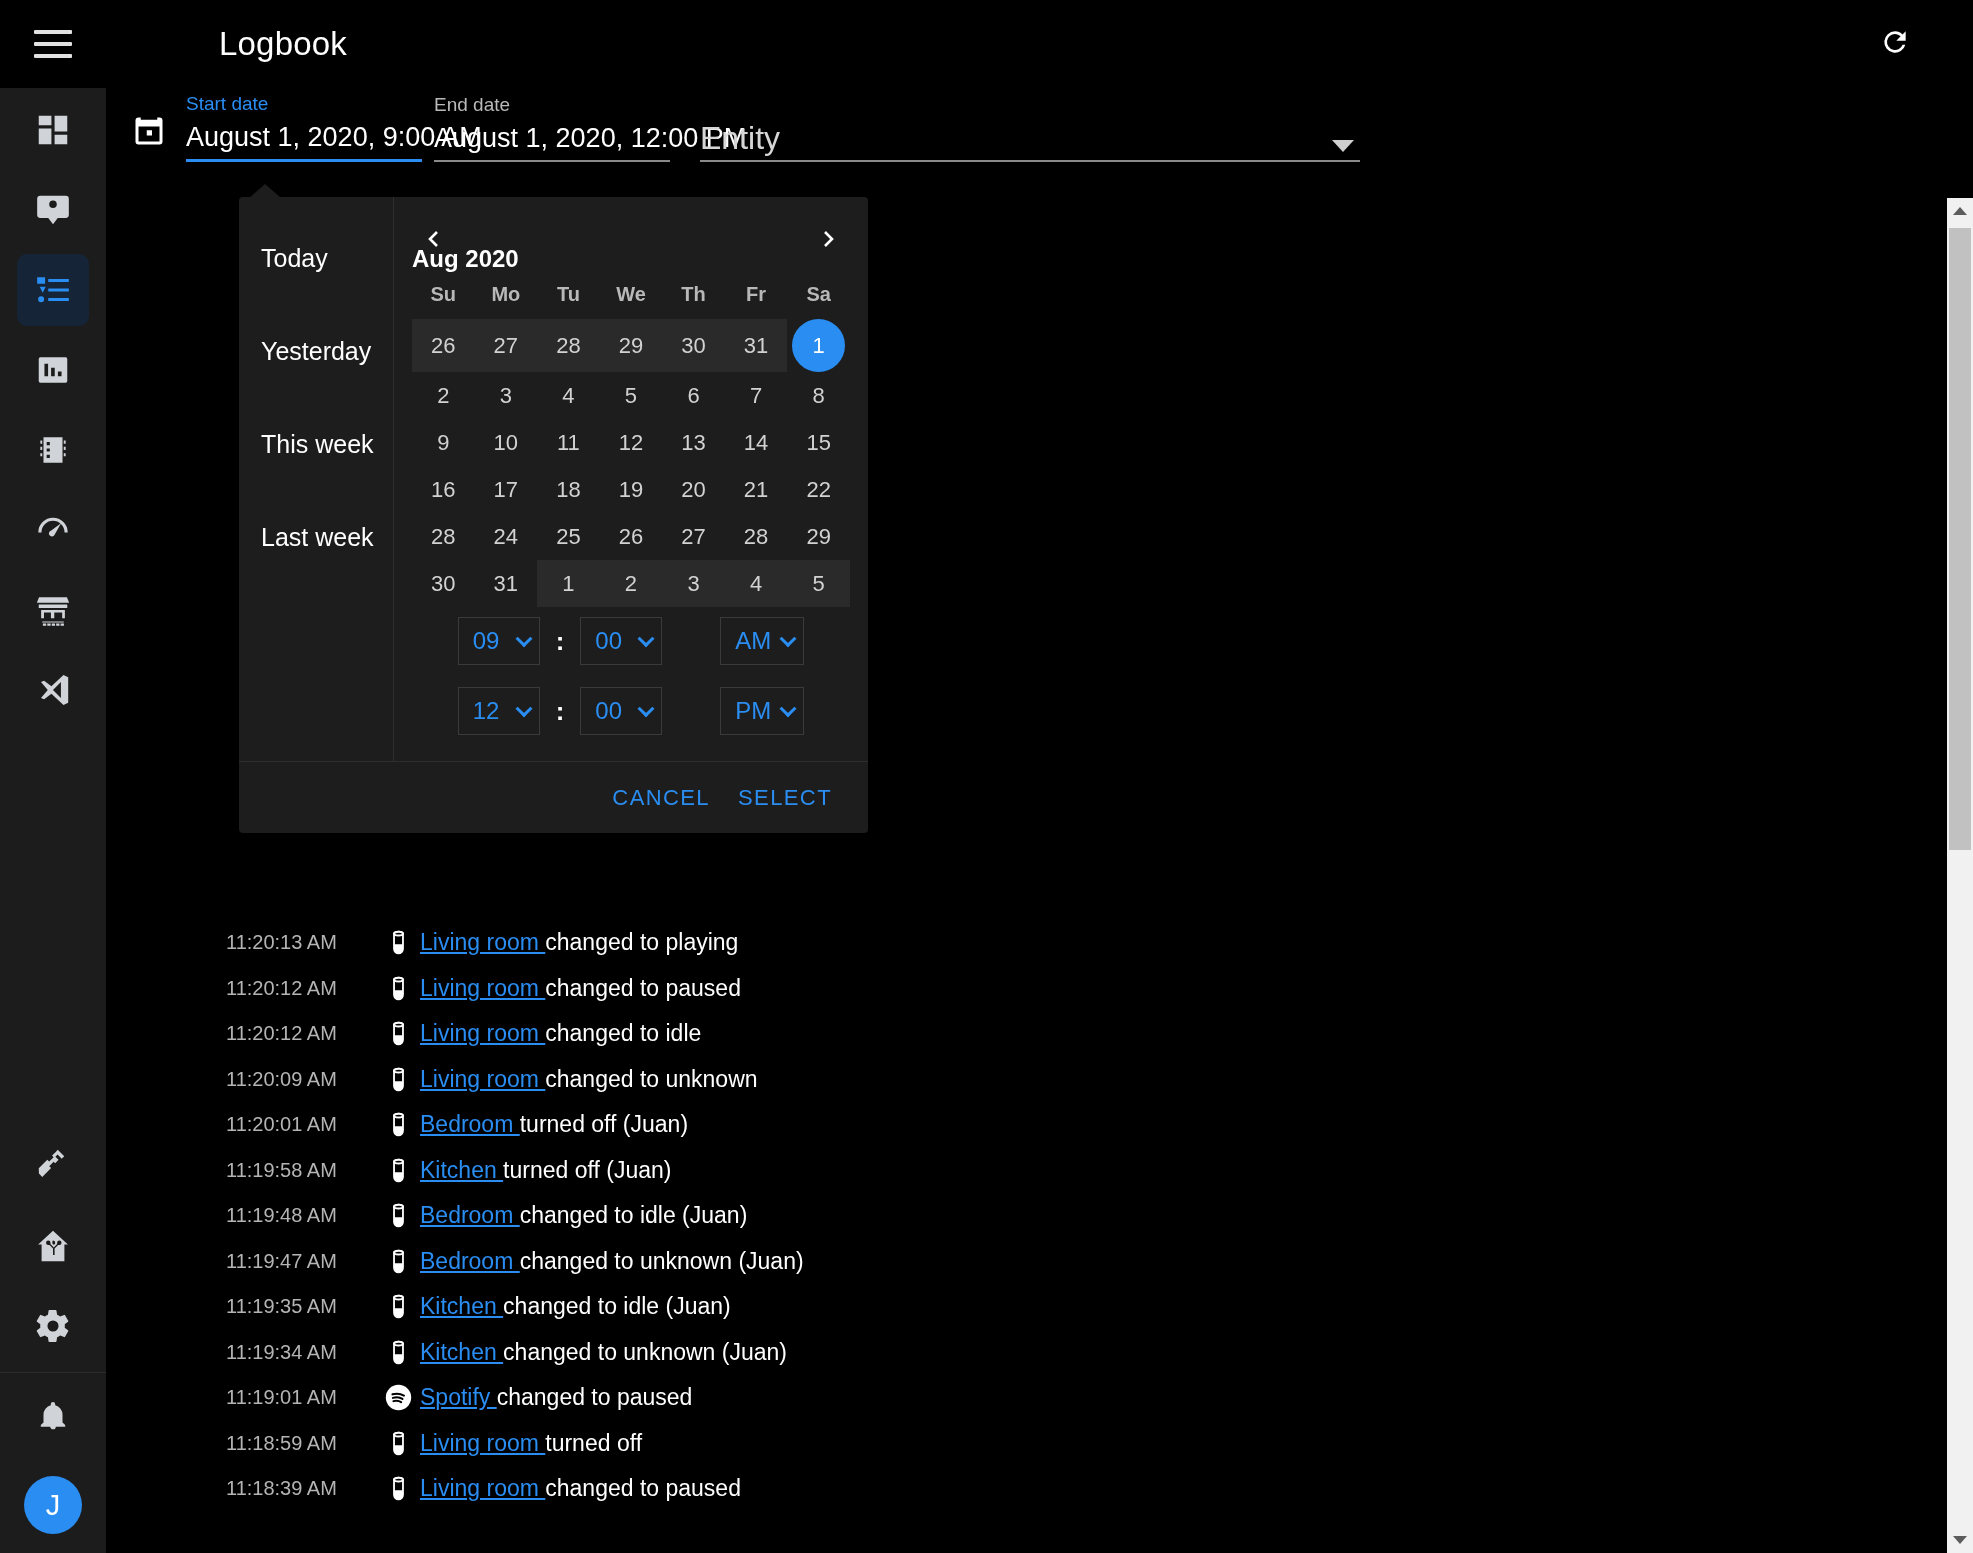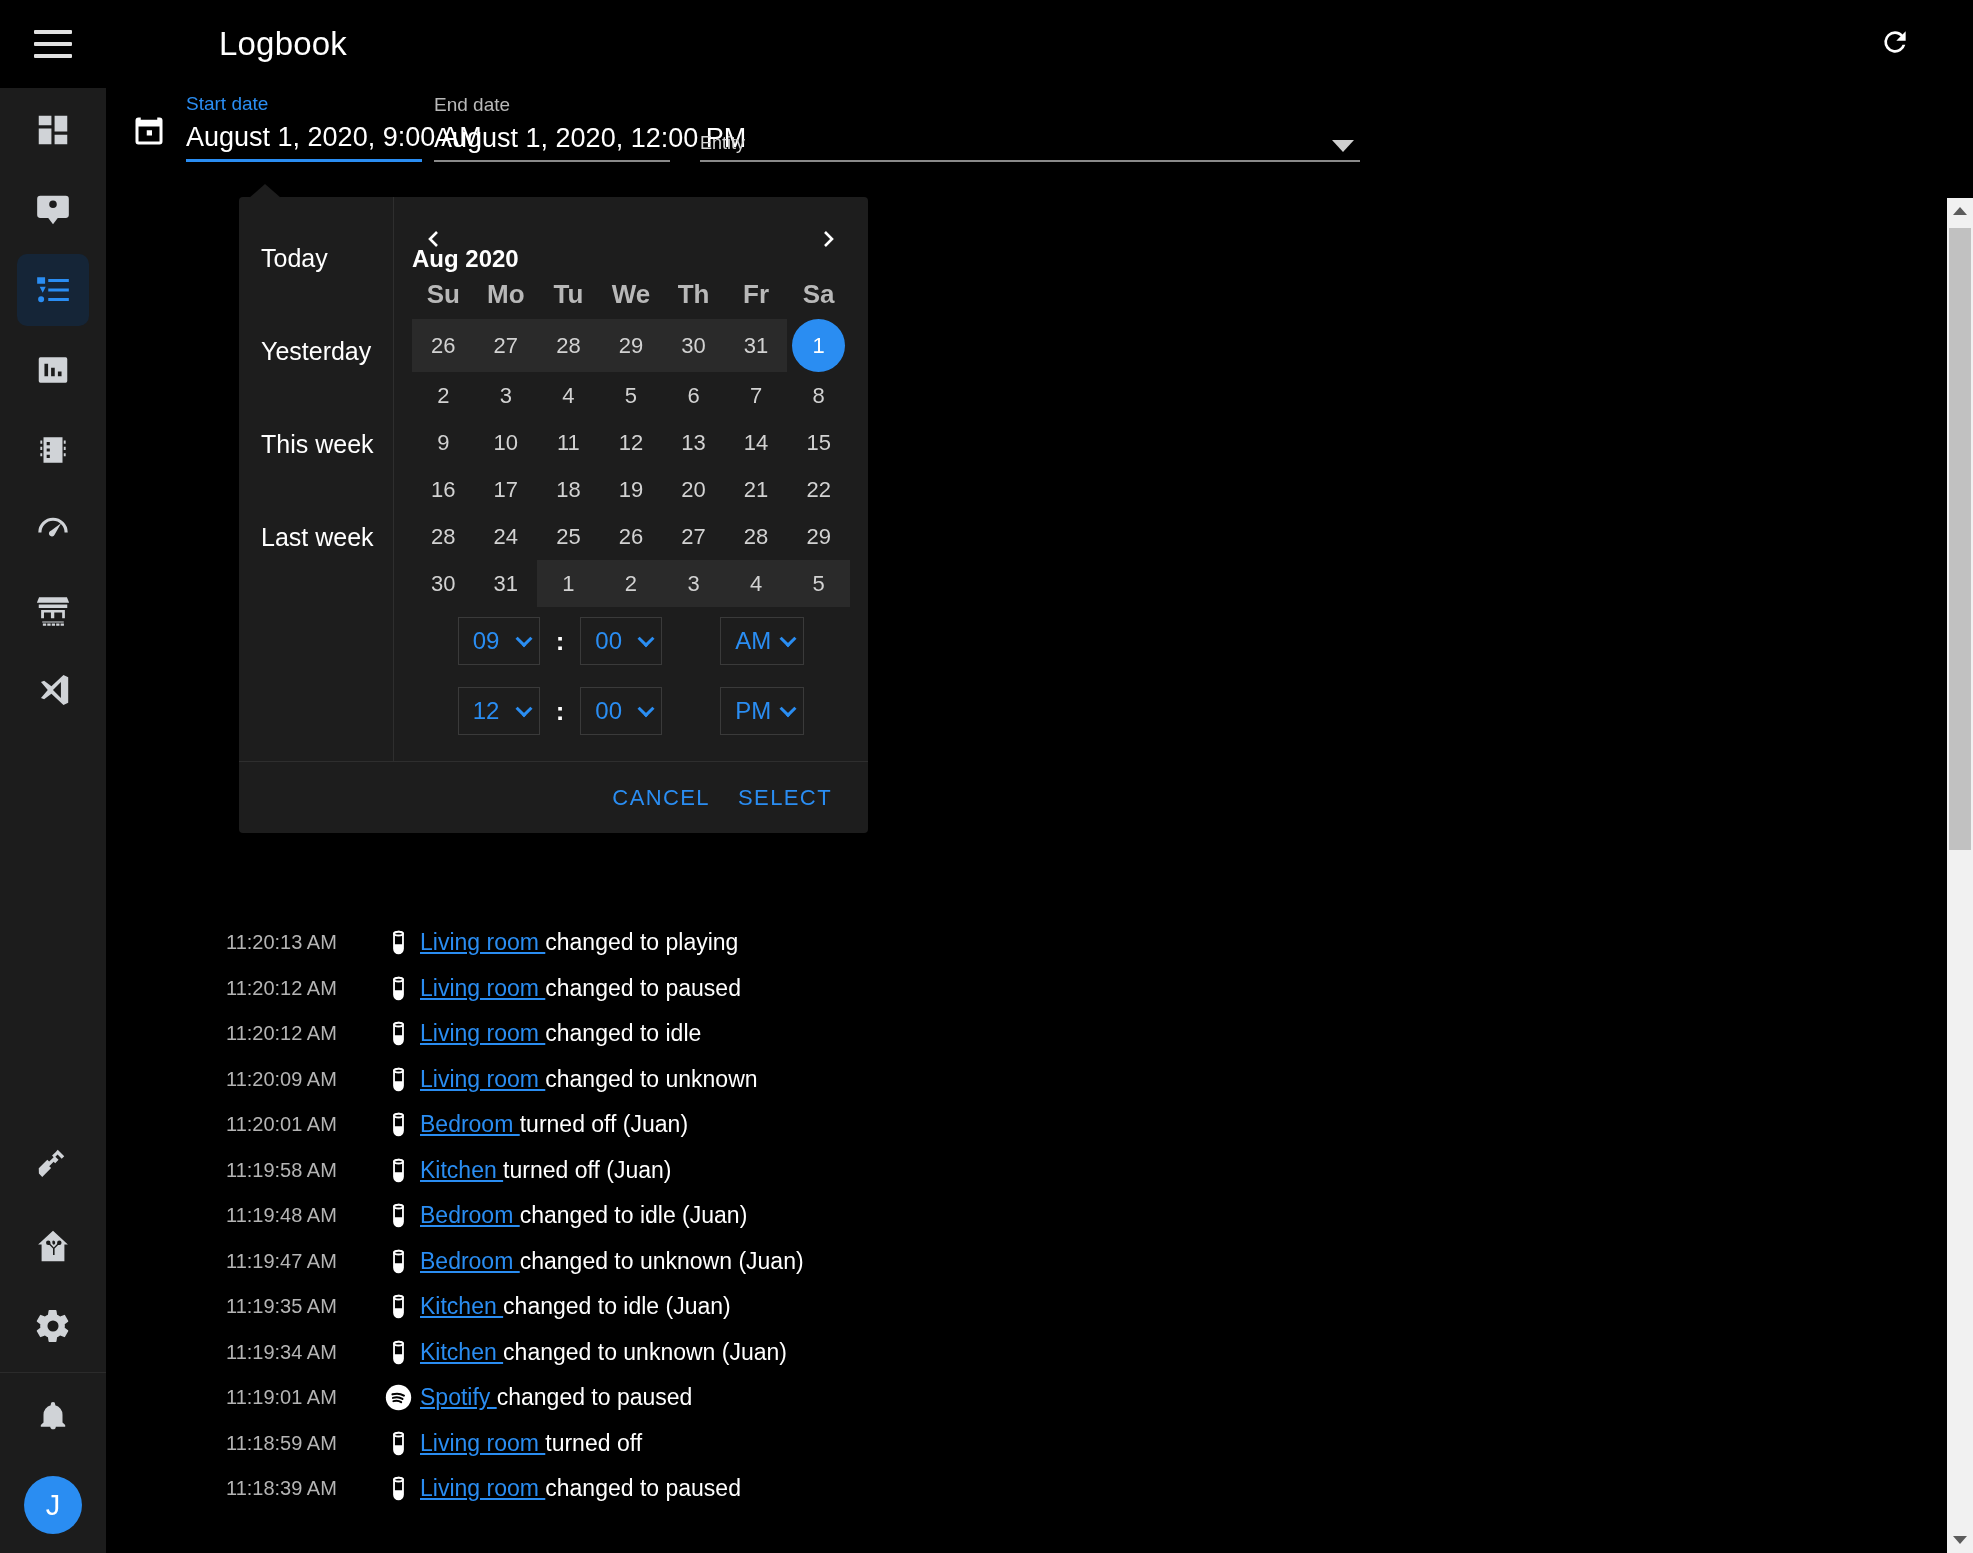--- a/index.html
+++ b/index.html
@@ -69,21 +69,21 @@
   .date-field { width: 236px; margin-right: 12px; padding-bottom: 4px; cursor: pointer; }
   .date-field .fl { font-size: 19px; line-height: 24px; margin-bottom: 4px; }
   .date-field .fv { color: #ffffff; font-size: 27px; line-height: 34px; white-space: nowrap; }
   .date-field .ul { height: 3px; margin-top: 5px; }
   #start-date .fl { color: #2a8df2; }
   #start-date .ul { background: #2a8df2; }
   #end-date .fl { color: #b9b9b9; }
   #end-date .ul { background: #8a8a8a; height: 2px; }
 
   #entity-field { width: 660px; padding-bottom: 4px; position: relative; cursor: pointer; margin-left: 18px; }
-  #entity-field .fv { color: #d6d6d6; font-size: 18px; line-height: 34px; }
+  #entity-field .fv { color: #d6d6d6; font-size: 32px; line-height: 34px; padding-bottom: 5px; }
   #entity-field .ul { height: 2px; background: #8a8a8a; }
   #entity-caret {
     position: absolute; right: 6px; bottom: 14px;
     width: 0; height: 0;
     border-left: 11px solid transparent; border-right: 11px solid transparent;
     border-top: 12px solid #cfcfcf;
   }
 
   
   #picker {
@@ -111,21 +111,21 @@
 
   #cal { flex: 1 1 auto; padding: 16px 18px 12px 18px; }
   #cal-head { display: flex; align-items: center; height: 56px; position: relative; }
   .nav-arrow { width: 44px; height: 44px; display: flex; align-items: center; justify-content: center; cursor: pointer; }
   .nav-arrow svg { width: 24px; height: 24px; fill: none; stroke: #ffffff; stroke-width: 2.6; }
   #month-label { position: absolute; left: 0; right: 0; text-align: left; color: #ffffff; font-size: 24px; font-weight: bold; pointer-events: none; margin-top: 36px; }
   #next-arrow { margin-left: auto; }
 
   table#cal-grid { border-collapse: collapse; width: 100%; }
   table#cal-grid th {
-    color: #b8b8b8; font-size: 26px; font-weight: bold;
+    color: #b8b8b8; font-size: 20px; font-weight: bold;
     height: 50px; width: 14.285%;
   }
   table#cal-grid td {
     height: 47px; text-align: center; color: #d2d2d2; font-size: 22px; cursor: pointer;
   }
   td.other { color: #4a4a4a; }
   tr.rowhl td.other { background: #2a2a2a; }
   td.sel-wrap { padding: 0; }
   .sel-circle {
     width: 53px; height: 53px; border-radius: 50%;

